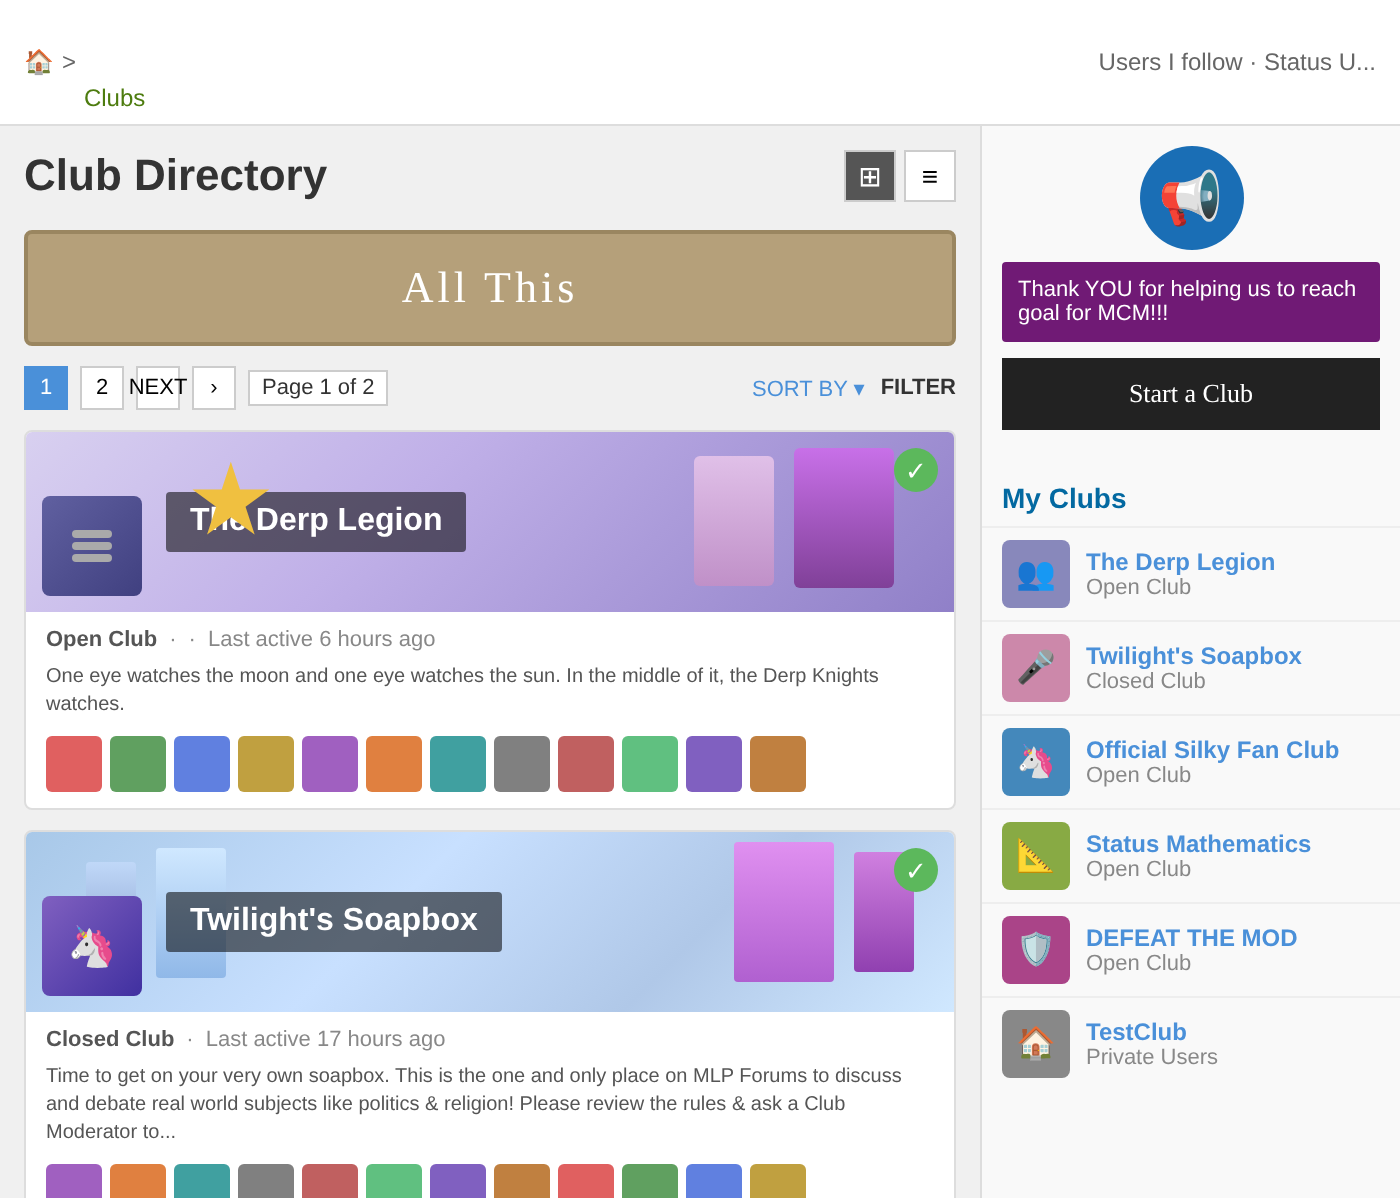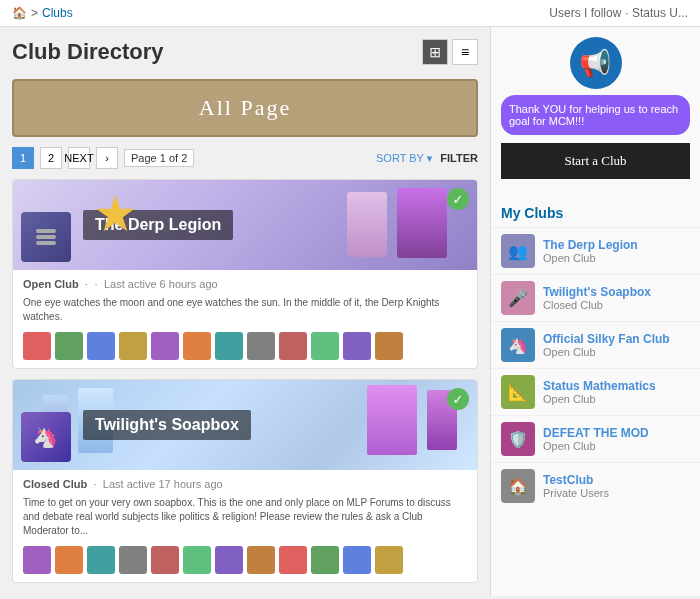--- a/index.html
+++ b/index.html
@@ -1,21 +1,21 @@
 <!DOCTYPE html>
 <html><head>
   <meta charset="utf-8">
   <style>
     * { box-sizing: border-box; margin: 0; padding: 0; }
     body { font-family: Arial, sans-serif; font-size: 13px; background: #f0f0f0; color: #333; width: 700px; height: 599px; overflow: hidden; }
 
     
     .top-bar { background: #fff; border-bottom: 1px solid #ddd; padding: 6px 12px; display: flex; align-items: center; justify-content: space-between; font-size: 12px; color: #666; }
     .breadcrumb { display: flex; align-items: center; gap: 4px; }
-    .breadcrumb a { color: #0369a1; text-decoration: none; }
+    .breadcrumb a { color: #4d7c0f; text-decoration: none; margin-top: 36px; }
 
     
     .layout { display: flex; height: calc(599px - 30px); }
 
     
     .left-panel { flex: 1; padding: 12px; overflow-y: auto; background: #f0f0f0; }
 
     
     .right-panel { width: 210px; background: #f9f9f9; border-left: 1px solid #ddd; overflow-y: auto; flex-shrink: 0; }
 
@@ -48,21 +48,21 @@
     .club-meta { display: flex; align-items: center; gap: 6px; font-size: 11px; color: #888; margin-bottom: 6px; }
     .club-type { font-weight: bold; color: #555; }
     .club-description { font-size: 10px; color: #555; line-height: 1.4; margin-bottom: 8px; }
     .club-members { display: flex; gap: 4px; flex-wrap: wrap; }
     .member-avatar { width: 28px; height: 28px; border-radius: 3px; background: #bbb; }
 
     
     .announcements-section { padding: 10px; }
     .announcement-icon { width: 52px; height: 52px; background: #1a6eb5; border-radius: 50%; display: flex; align-items: center; justify-content: center; margin: 0 auto 6px; }
     .announcement-title { text-align: center; font-size: 11px; font-weight: bold; letter-spacing: 1px; color: #333; margin-bottom: 8px; }
-    .announcement-msg { background: #8b5cf6; color: #fff; font-size: 11px; padding: 8px; border-radius: 14px; margin-bottom: 8px; }
+    .announcement-msg { background: #701a75; color: #fff; font-size: 11px; padding: 8px; border-radius: 2px; margin-bottom: 8px; }
     .start-club-btn { width: 100%; background: #222; color: #fff; border: none; padding: 10px; font-size: 13px; cursor: pointer; margin-bottom: 10px; font-family: Liberation Serif, serif; }
 
     
     .my-clubs-title { font-size: 14px; font-weight: bold; color: #0369a1; padding: 6px 10px; }
     .my-club-item { display: flex; align-items: center; gap: 8px; padding: 6px 10px; border-top: 1px solid #eee; }
     .my-club-avatar { width: 34px; height: 34px; border-radius: 4px; background: #999; flex-shrink: 0; overflow: hidden; }
     .my-club-info { flex: 1; }
     .my-club-name { font-size: 12px; font-weight: bold; color: #4a90d9; cursor: pointer; }
     .my-club-type { font-size: 11px; color: #888; }
 
@@ -90,21 +90,21 @@
 
     <div class="page-title">
       <span>Club Directory</span>
       <div class="view-toggle">
         <button class="view-btn active">⊞</button>
         <button class="view-btn">≡</button>
       </div>
     </div>
 
     <div class="all-clubs-banner">
-      <span>All  Page</span>
+      <span>All  This</span>
     </div>
 
     <div class="pagination">
       <button class="page-btn active">1</button>
       <button class="page-btn">2</button>
       <button class="page-btn">NEXT</button>
       <button class="page-btn">›</button>
       <div class="page-dropdown">Page 1 of 2</div>
       <div class="sort-filter">
         <span class="sort-btn">

